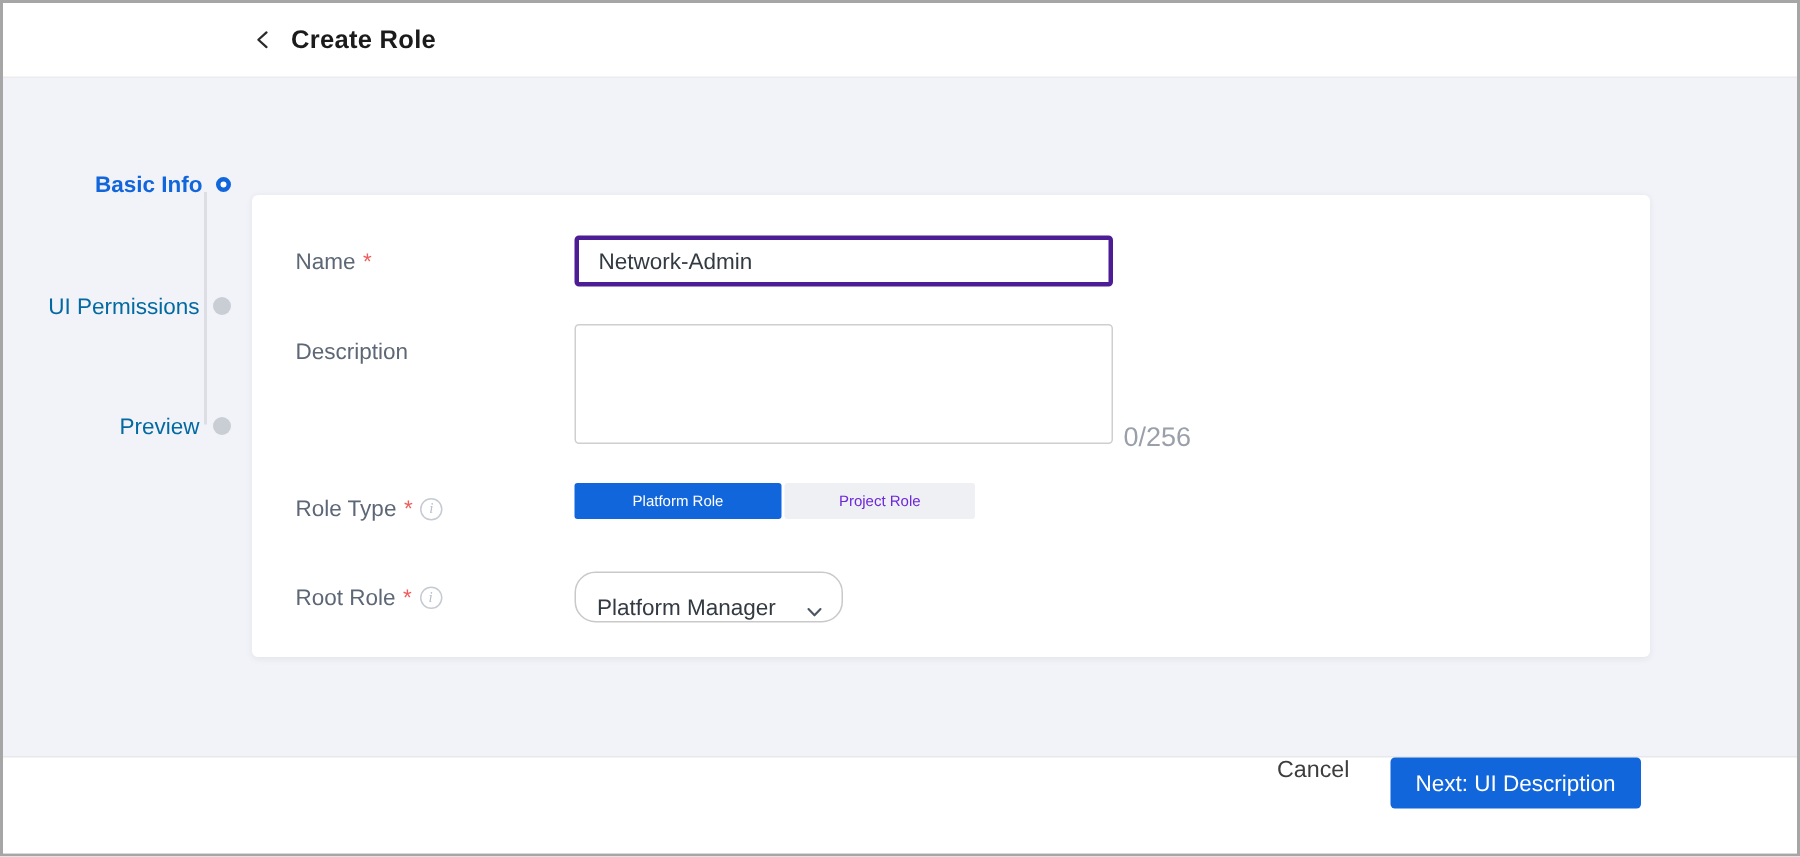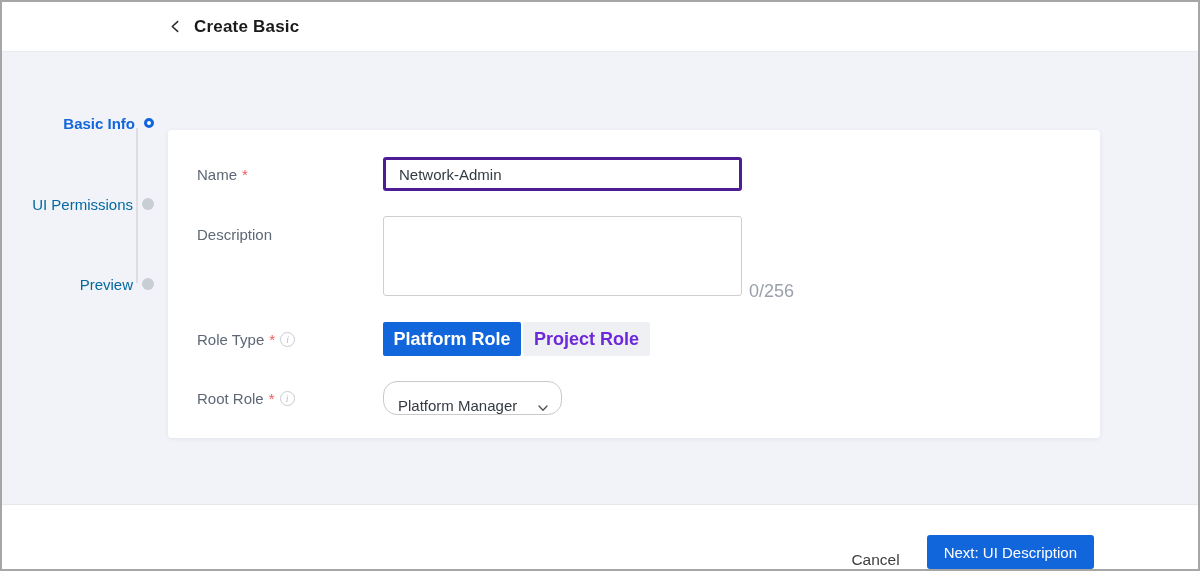--- a/index.html
+++ b/index.html
@@ -153,28 +153,27 @@
   .label-desc   { top: 94px;  height: 20px; }
   .label-role   { top: 192px; height: 34px; }
   .label-root   { top: 251px; height: 34px; }
 
   .segmented {
     position: absolute;
     left: 215px; top: 192px;
     display: flex; gap: 2px;
   }
   .seg-btn {
-    height: 34px;
+    height: 24px;
     display: flex; align-items: center; justify-content: center;
-    font-size: 18px;
+    font-size: 10px;
     cursor: pointer;
     border: none;
     border-radius: 2px;
     font-family: "Liberation Sans", sans-serif;
-    font-weight: bold;
   }
   .seg-btn.selected {
     background: #1266db;
     color: #ffffff;
     width: 138px;
   }
   .seg-btn.unselected {
     background: #eef0f3;
     color: #6d28d9;
     width: 127px;
@@ -200,21 +199,21 @@
   .select-chevron { display: flex; align-items: center; margin-left: 6px; }
 
   
   .footer {
     position: absolute;
     left: 0; right: 0; bottom: 0;
     height: 65px;
     background: #ffffff;
     border-top: 1px solid #e8e8e8;
     display: flex;
-    align-items: flex-end;
+    align-items: flex-start;
     justify-content: flex-end;
     padding-right: 104px;
   }
   .cancel-btn {
     background: none;
     border: none;
     font-size: 15.5px;
     color: #3d3d3d;
     cursor: pointer;
     margin-right: 27px;
@@ -236,21 +235,21 @@
 <body>
 
 <div class="page">
 
   <div class="header">
     <span class="back-btn">
       <svg width="13" height="13" viewBox="0 0 12 12" fill="none">
         <polyline points="8,1.5 3,6 8,10.5" stroke="#2b2b2b" stroke-width="1.4" fill="none" stroke-linecap="round" stroke-linejoin="round"></polyline>
       </svg>
     </span>
-    <span class="page-title">Create Basic</span>
+    <span class="page-title">Create Role</span>
   </div>
 
   <div class="main">
 
     <div class="stepper">
       <div class="step-line"></div>
 
       <div class="step active step-basic">
         <span class="step-label">Basic Info</span>
         <span class="step-dot"></span>

